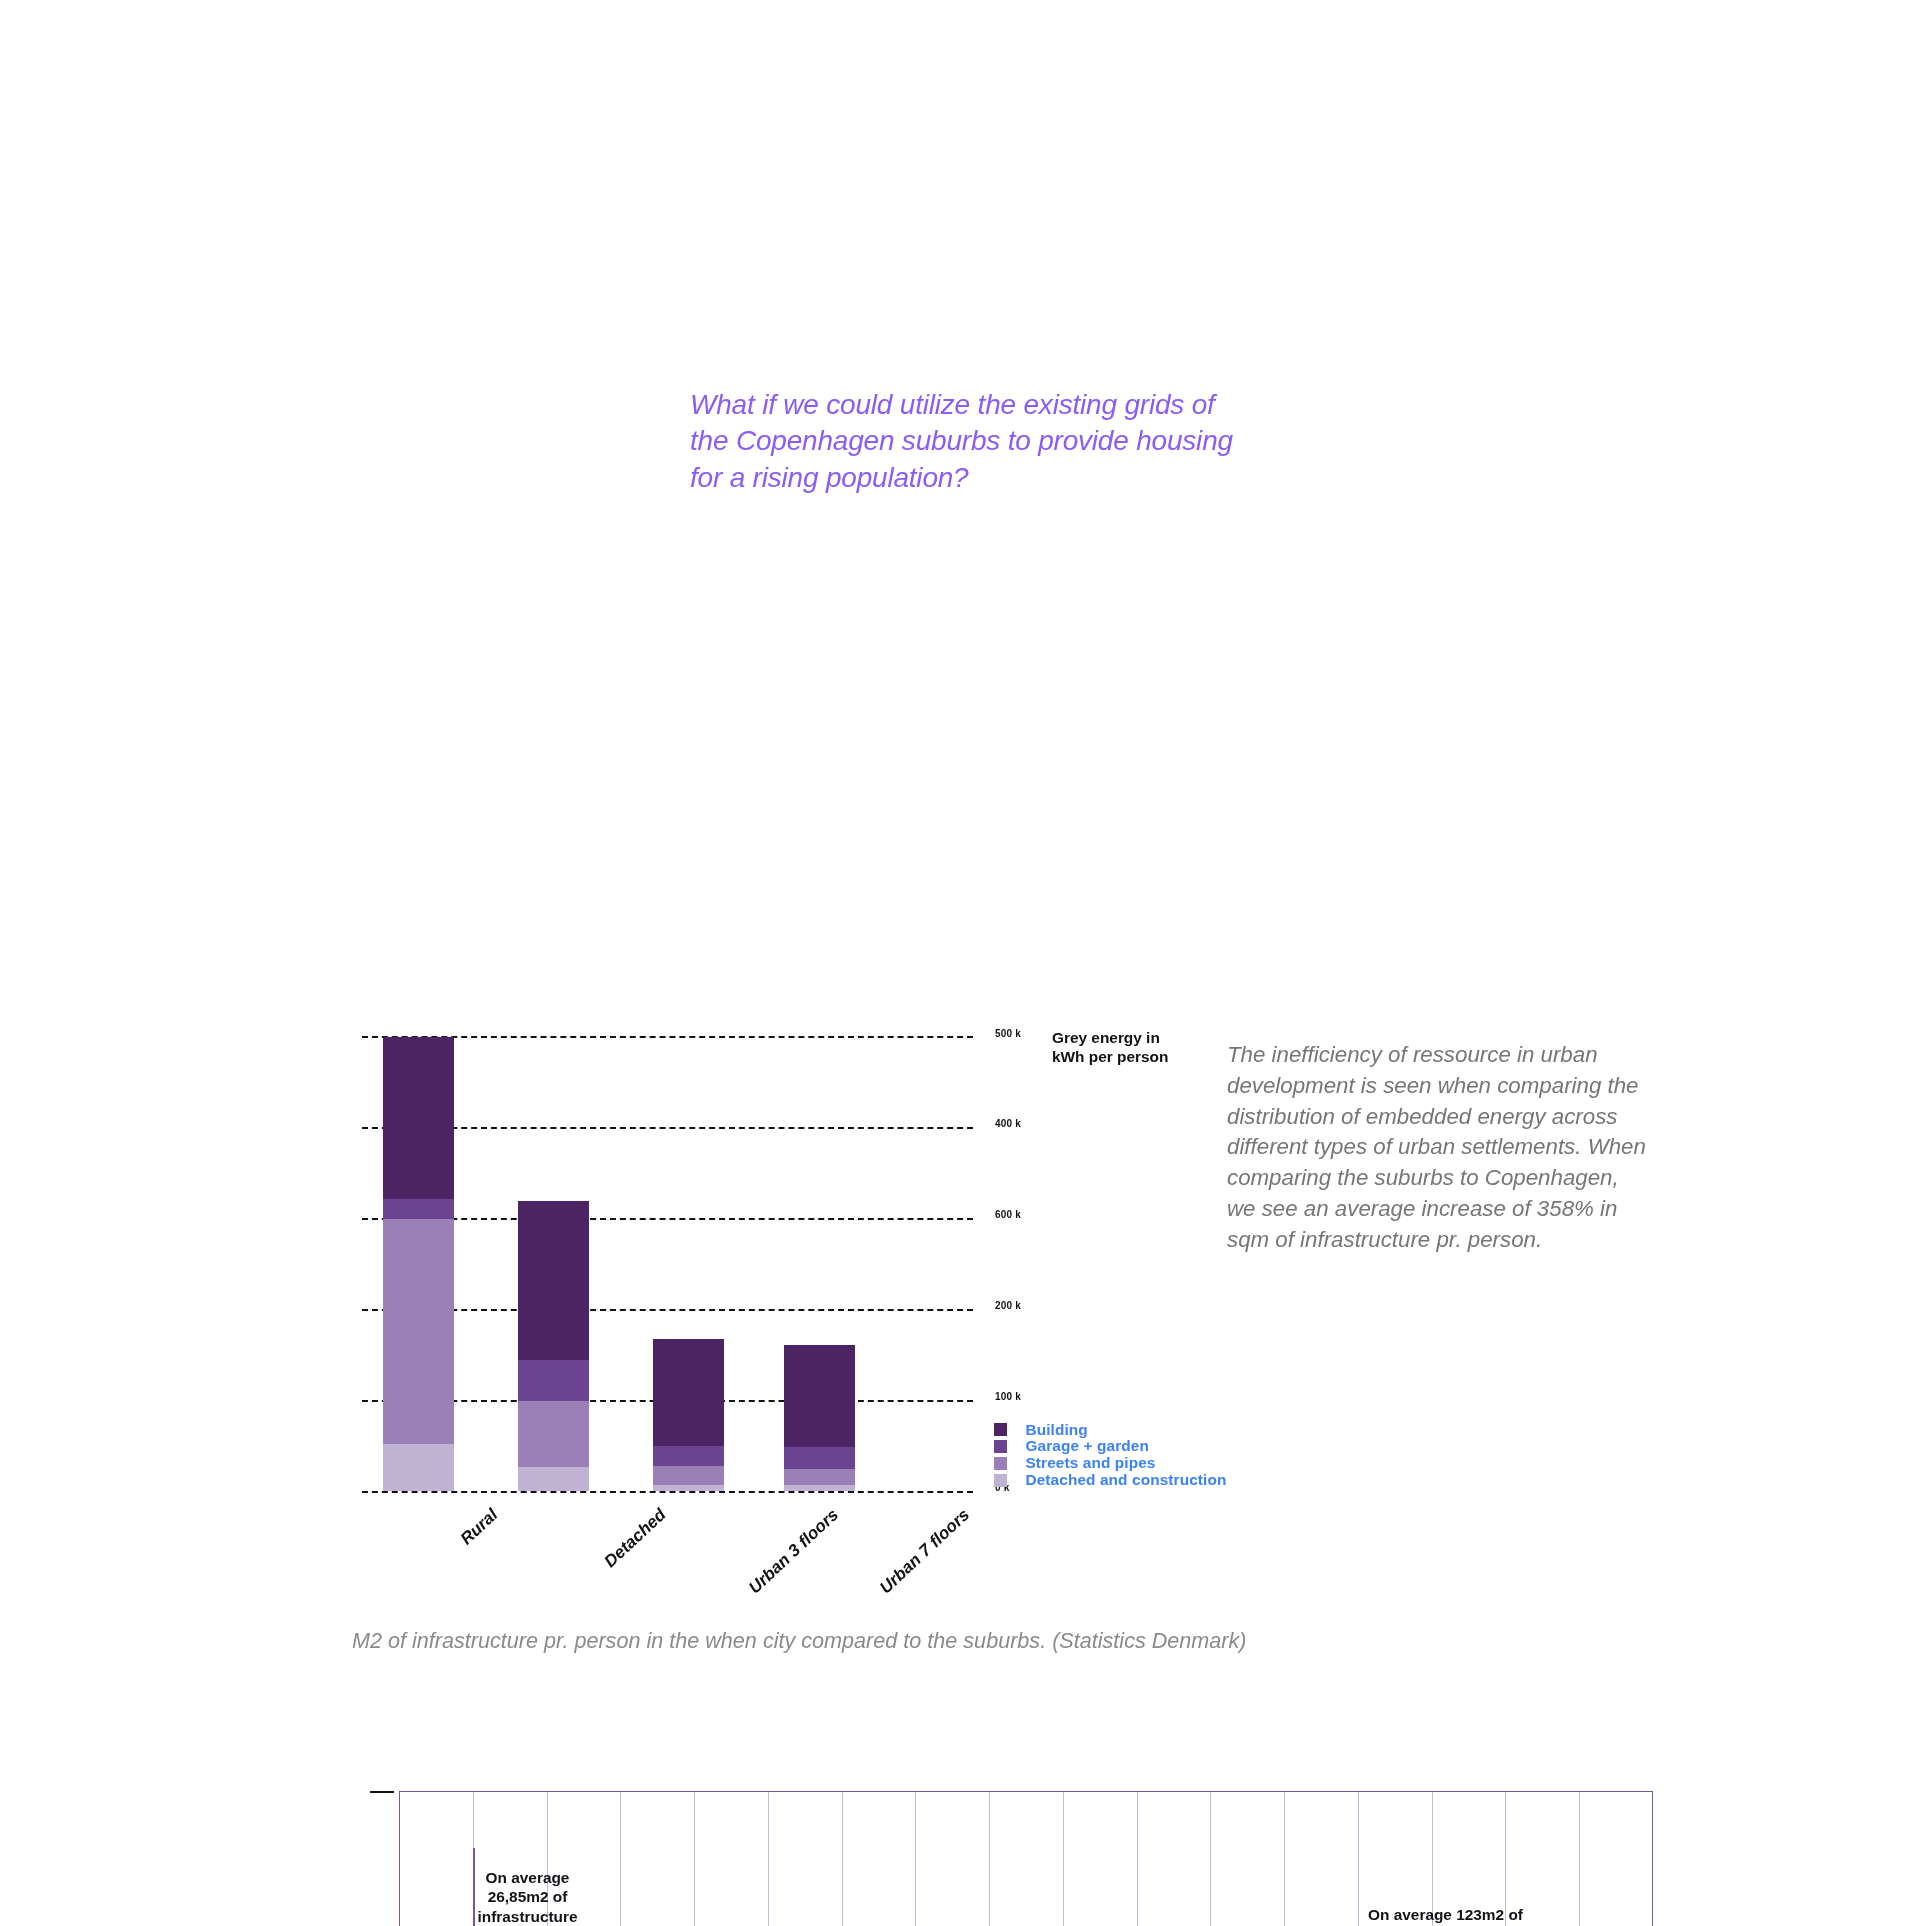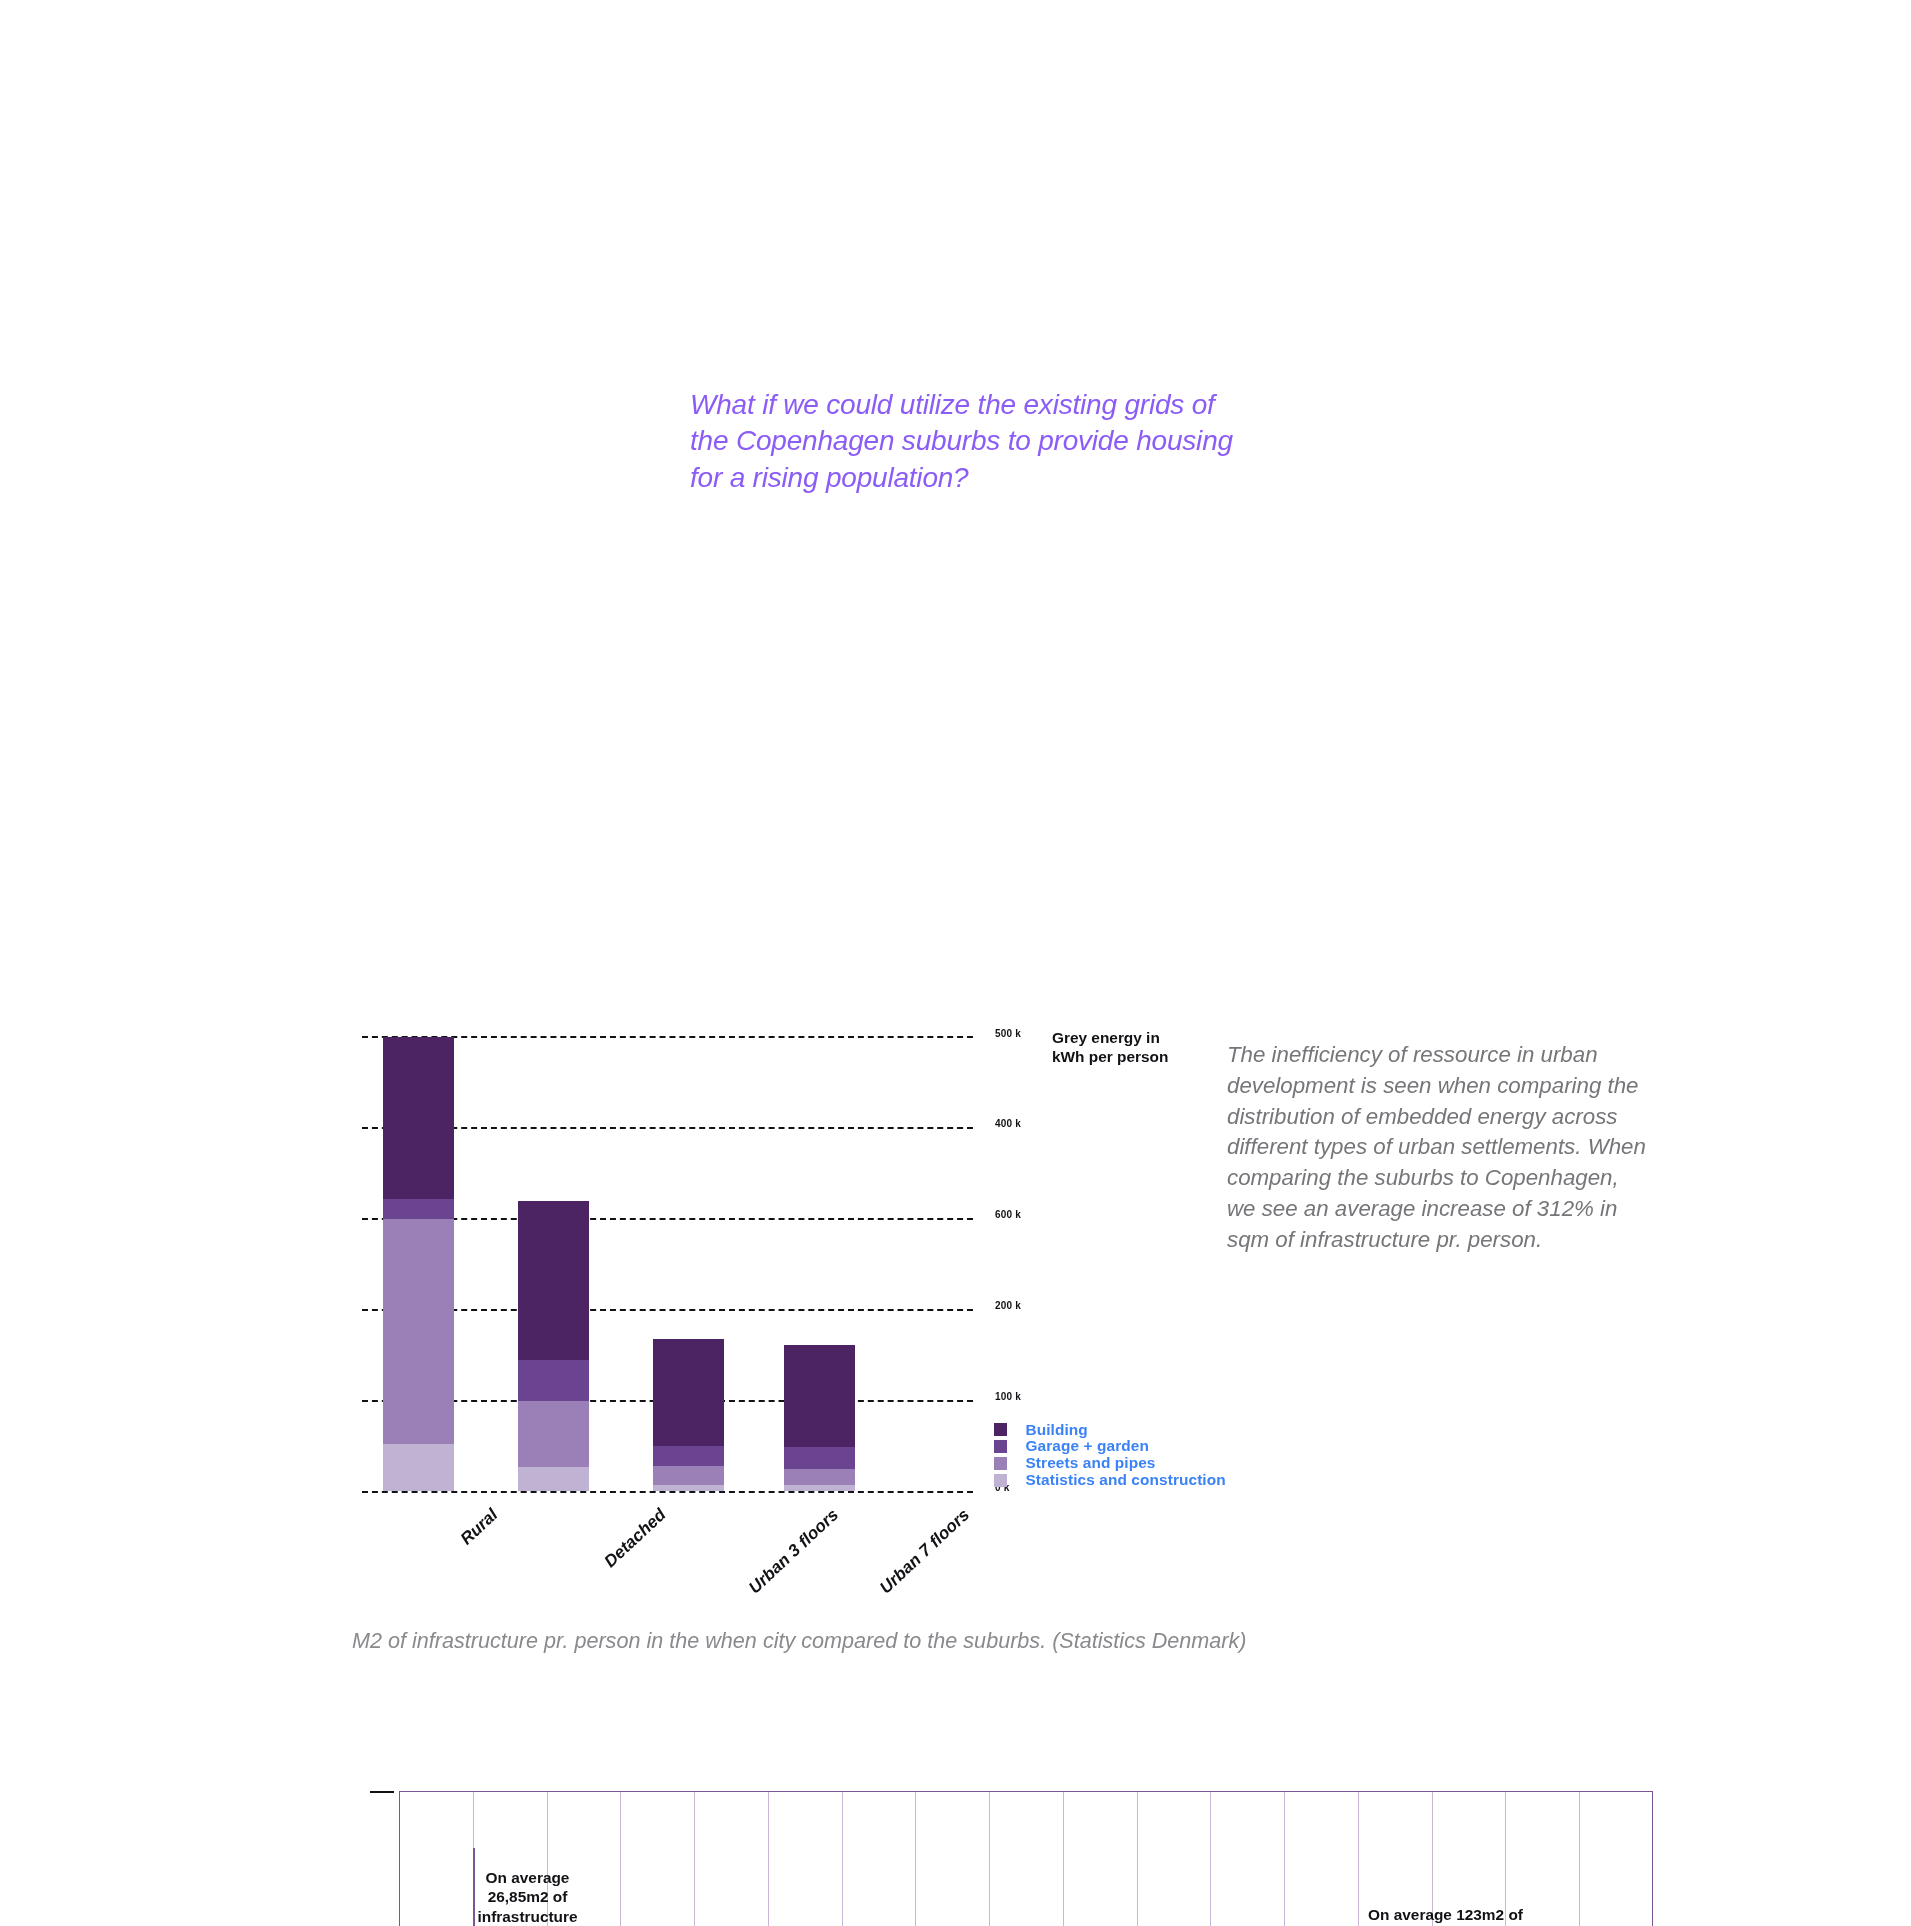--- a/index.html
+++ b/index.html
@@ -147,32 +147,32 @@
       <div class="c1-legend-row">
         <span class="c1-swatch" style="background: rgb(107, 68, 145);"></span>
         <span class="c1-legend-label">Garage + garden</span>
       </div>
       <div class="c1-legend-row">
         <span class="c1-swatch" style="background: rgb(155, 128, 184);"></span>
         <span class="c1-legend-label">Streets and pipes</span>
       </div>
       <div class="c1-legend-row">
         <span class="c1-swatch" style="background: rgb(192, 178, 211);"></span>
-        <span class="c1-legend-label">Statistics and construction</span>
+        <span class="c1-legend-label">Detached and construction</span>
       </div>
     </div>
   <div id="c1-xlabels">
       <div class="c1-xlabel" style="left: 83px; top: 469px;">Rural</div>
       <div class="c1-xlabel" style="left: 218px; top: 469px;">Detached</div>
       <div class="c1-xlabel" style="left: 352px; top: 469px;">Urban 3 floors</div>
       <div class="c1-xlabel" style="left: 483px; top: 469px;">Urban 7 floors</div>
     </div>
 </div>
 
-<div id="body-text">The inefficiency of ressource in urban development is seen when comparing the distribution of embedded energy across different types of urban settlements. When comparing the suburbs to Copenhagen, we see an average increase of 312% in sqm of infrastructure pr. person.</div>
+<div id="body-text">The inefficiency of ressource in urban development is seen when comparing the distribution of embedded energy across different types of urban settlements. When comparing the suburbs to Copenhagen, we see an average increase of 358% in sqm of infrastructure pr. person.</div>
 
 <div id="caption1">M2 of infrastructure pr. person in the when city compared to the suburbs. (Statistics Denmark)</div>
 
 <div id="chart2">
   <div id="c2-ylabel"></div>
   <div id="c2-vgrids">
       <div class="c2-vgrid" style="left: 74px;"></div>
       <div class="c2-vgrid" style="left: 148px;"></div>
       <div class="c2-vgrid" style="left: 221px;"></div>
       <div class="c2-vgrid" style="left: 295px;"></div>

